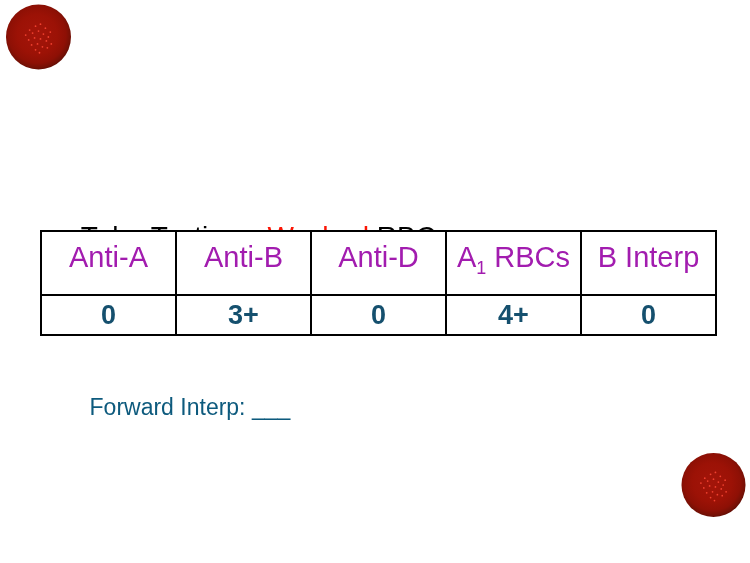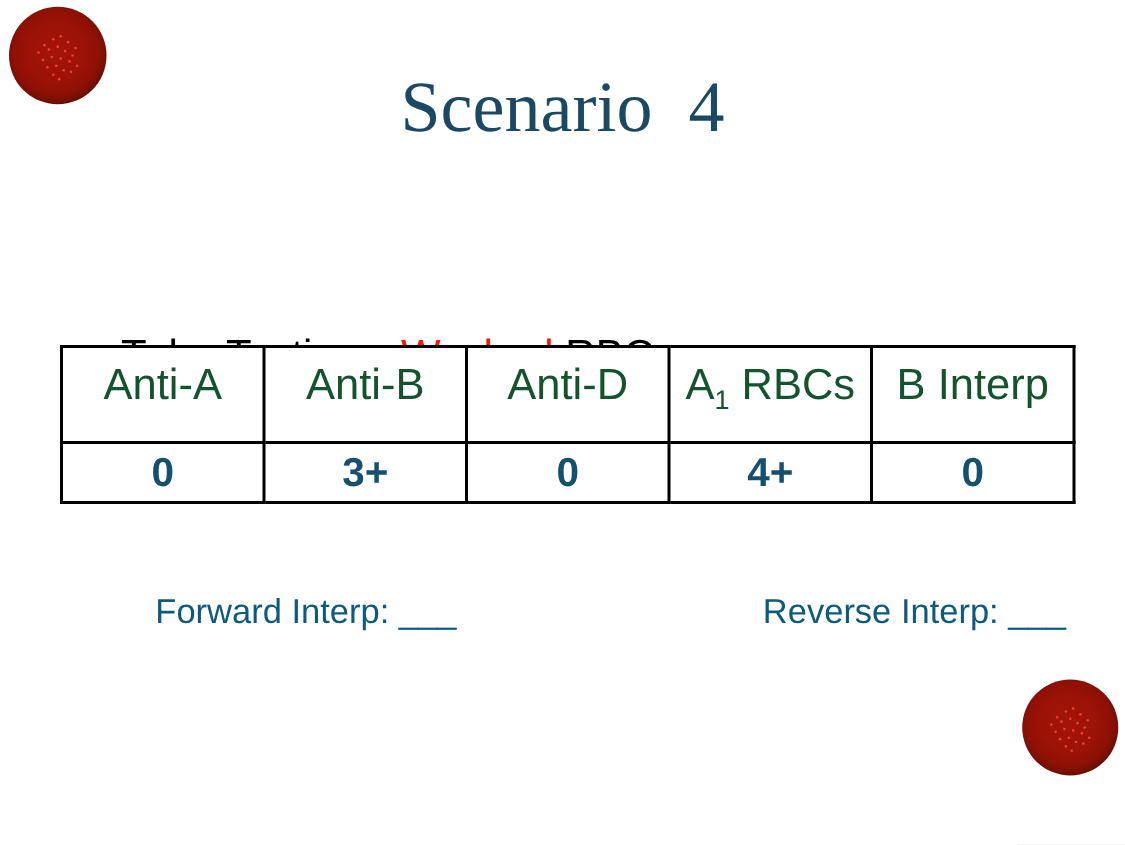--- a/index.html
+++ b/index.html
@@ -69,21 +69,21 @@
     border: 2px solid #000000;
     text-align: center;
     vertical-align: middle;
     overflow: hidden;
   }
   .reaction-table th {
     height: 46px;
     padding: 2px 2px 14px 2px;
     font-weight: normal;
     font-size: 29px;
-    color: #14532d;
+    color: #a21caf;
     white-space: pre;
   }
   .reaction-table th sub {
     font-size: 0.62em;
     line-height: 0;
   }
   .reaction-table td {
     height: 38px;
     padding: 0 2px;
     font-weight: bold;
@@ -93,21 +93,21 @@
 
   
   .interp {
     position: absolute;
     top: 366px;
     font-size: 23px;
     line-height: 1.2;
     color: var(--interp-teal, #0D5A7D);
     white-space: pre;
   }
-  .interp-forward { left: 78px; }
+  .interp-forward { left: 64px; }
   .interp-reverse { left: 483px; }
 </style>
 </head>
 <body>
 
 <div class="slide">
 
   <svg class="rbc rbc-tl" viewBox="-33.5 -33.5 67 67" aria-hidden="true">
     <defs>
       <radialGradient id="rbcGrad" cx="0.48" cy="0.46" r="0.55">
@@ -137,21 +137,20 @@
       <circle cx="13" cy="7" r="0.9"></circle>
         <circle cx="-7" cy="8" r="0.9"></circle>
       <circle cx="-1" cy="7" r="0.9"></circle>
         <circle cx="4" cy="10" r="0.9"></circle>
       <circle cx="-3" cy="13" r="0.9"></circle>
         <circle cx="9" cy="11" r="0.9"></circle>
       <circle cx="1" cy="16" r="0.9"></circle>
     </g>
   </svg>
 
-  <h1 class="title">Scenario  4</h1>
 
   <div class="subtitle">
     <span>Tube Testing—</span><span class="highlight">Washed</span><span> RBCs</span>
   </div>
 
   <table class="reaction-table">
     <thead>
       <tr>
         <th><span>Anti-A</span><sub></sub><span></span></th>
         <th><span>Anti-B</span><sub></sub><span></span></th>
@@ -166,23 +165,20 @@
         <td>3+</td>
         <td>0</td>
         <td>4+</td>
         <td>0</td>
       </tr>
     </tbody>
   </table>
 
   <div class="interp interp-forward">
     <span>Forward Interp: </span><span>___</span>
-  </div>
-  <div class="interp interp-reverse">
-    <span>Reverse Interp: </span><span>___</span>
   </div>
 
   <svg class="rbc rbc-br" viewBox="-33.5 -33.5 67 67" aria-hidden="true">
     <circle r="33" fill="url(#rbcGrad)"></circle>
     <g fill="#EF4130">
       <circle cx="-9" cy="-7" r="0.9"></circle>
         <circle cx="-3" cy="-11" r="0.9"></circle>
       <circle cx="2" cy="-13" r="0.9"></circle>
         <circle cx="7" cy="-9" r="0.9"></circle>
       <circle cx="12" cy="-5" r="0.9"></circle>

